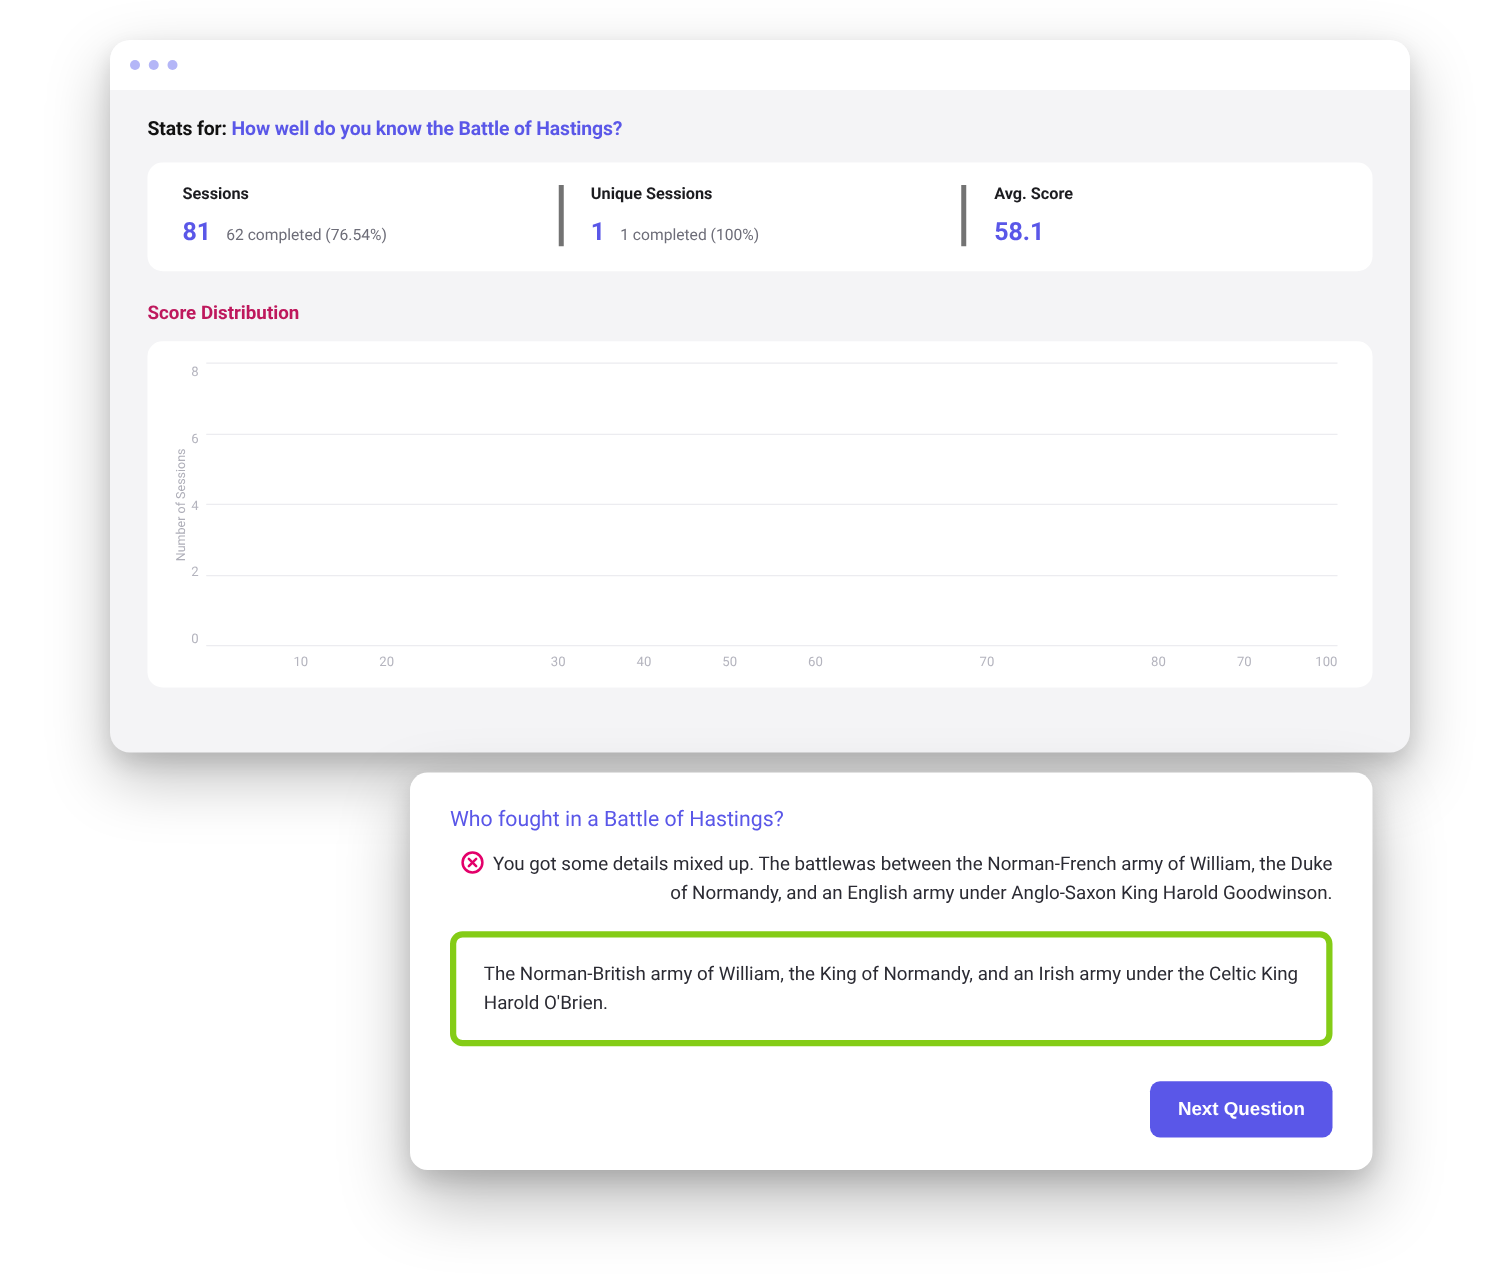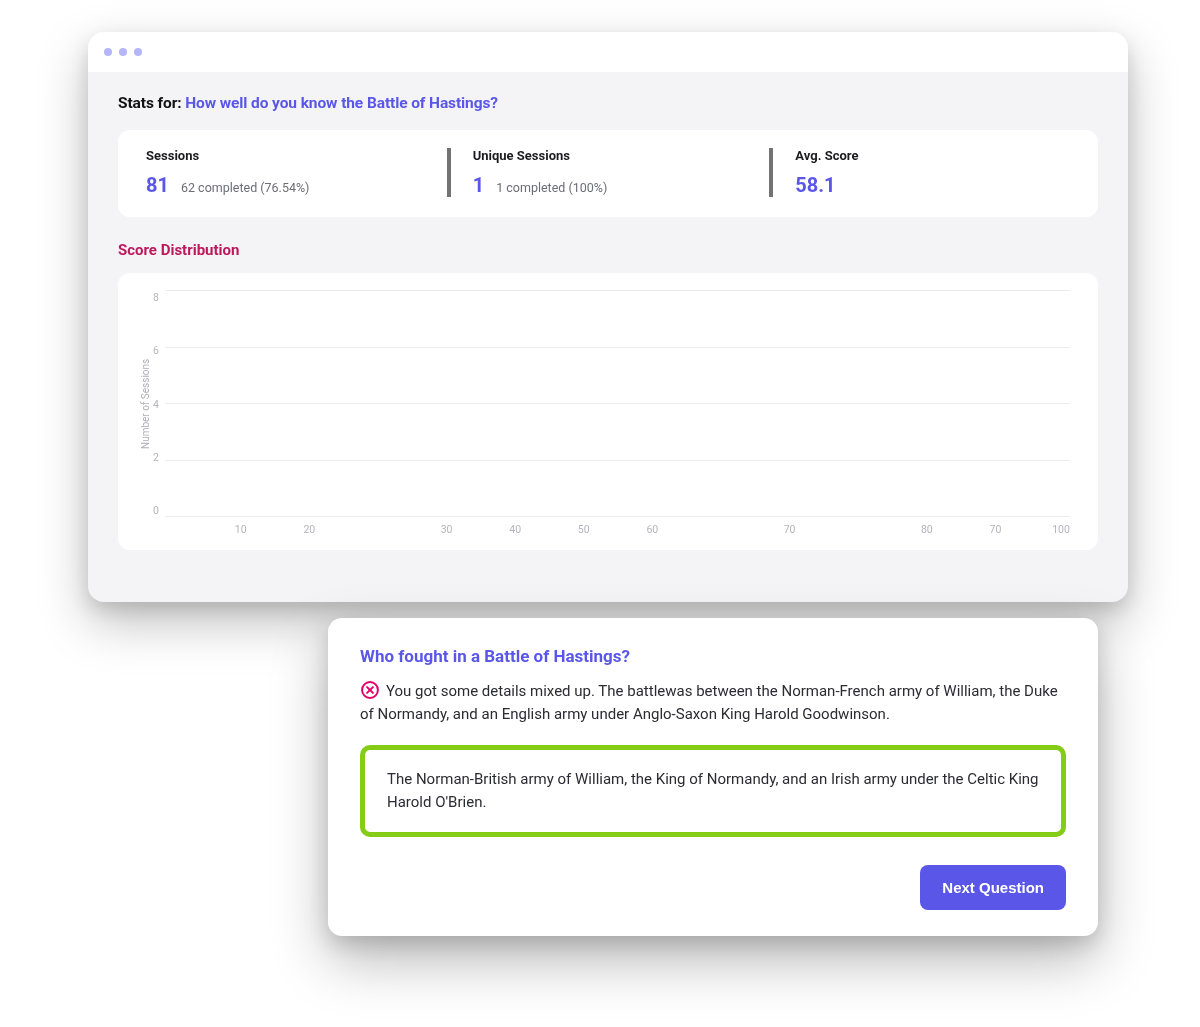--- a/index.html
+++ b/index.html
@@ -126,26 +126,27 @@
     .qcard {
       position: absolute;
       left: 328px;
       top: 618px;
       width: 770px;
       background: #fff;
       border-radius: 14px;
       box-shadow: 0 24px 56px rgba(0,0,0,0.28), 0 8px 20px rgba(0,0,0,0.14);
       padding: 28px 32px 26px;
     }
-    .q-title { font-size: 17px; font-weight: 700; color: #5a57e8; }
+    .q-title { font-size: 17px; font-weight: 400; color: #5a57e8; }
     .q-feedback {
       margin-top: 14px;
       font-size: 15px;
       color: #2b2b33;
       line-height: 1.55;
+      text-align: right;
     }
     .x-icon {
       display: inline-flex;
       vertical-align: -4px;
       margin-right: 6px;
     }
     .q-score { margin-top: 8px; font-size: 15px; font-weight: 700; color: #17171d; }
     .answer-box {
       margin-top: 18px;
       border: 5px solid #84cc16;

